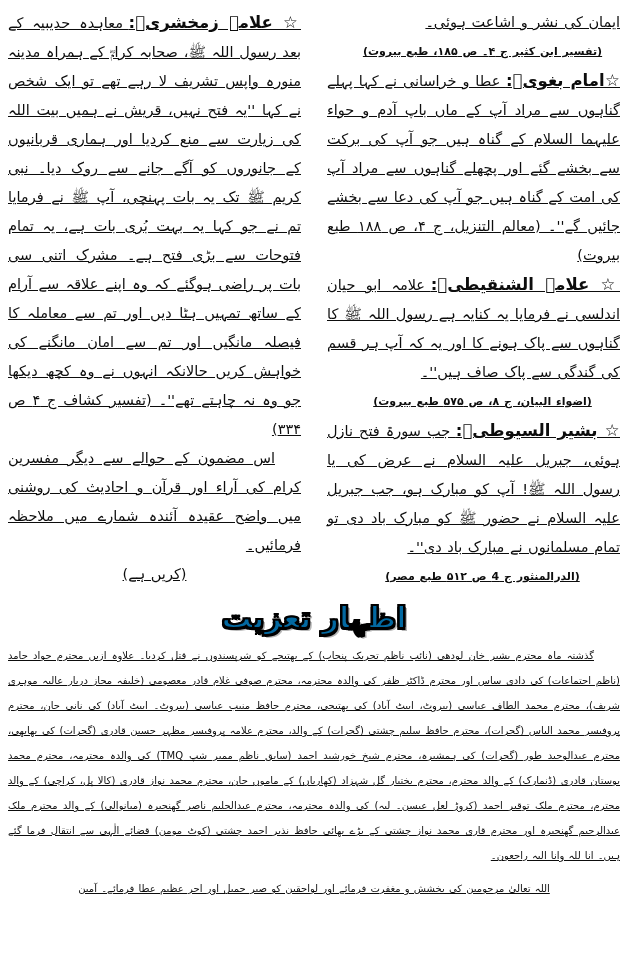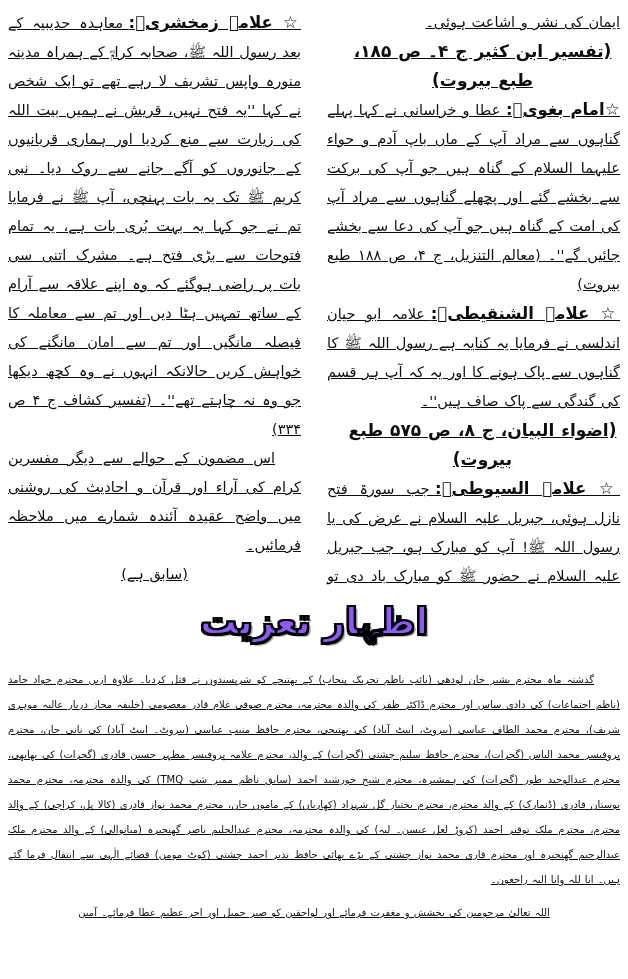--- a/index.html
+++ b/index.html
@@ -11,28 +11,28 @@
   }
   .columns{
     display:flex;gap:26px;height:582px;overflow:hidden;
   }
   .col{flex:1 1 0;min-width:0;}
   .para{
     margin:0;font-size:14.5px;line-height:29px;text-align:justify;
     word-spacing:1px;
     text-decoration:underline;
   }
-  .para.ref{text-align:center;font-weight:bold;font-size:17px;margin-left:18px;}
+  .para.ref{text-align:center;font-weight:bold;font-size:11px;margin-left:18px;}
   .para.center{text-align:center;}
   .para.indent{text-indent:26px;}
   .scholar{font-weight:bold;font-size:16.5px;}
   .heading{
-    text-align:center;margin:10px 0 24px 0;
-    font-size:37px;font-weight:bold;letter-spacing:2px;
-    color:#8b5cf6;
+    text-align:center;margin:10px 0 8px 0;
+    font-size:30px;font-weight:bold;letter-spacing:2px;
+    color:#0369a1;
     -webkit-text-stroke:2px #000;
     text-shadow:
       -1.5px -1.5px 0 #000, 1.5px -1.5px 0 #000,
       -1.5px 1.5px 0 #000, 1.5px 1.5px 0 #000,
       3px 3px 0 #b8b8b8;
   }
   .bottom .para{font-size:10px;line-height:25px;}
   .bottom .para.center{margin-top:8px;}
 </style>
 </head>
@@ -40,27 +40,27 @@
 
 <div class="page">
 
   <div class="columns">
     <div class="col">
         <p class="para body">ایمان کی نشر و اشاعت ہوئی۔</p>
         <p class="para ref">(تفسیر ابن کثیر ج ۴۔ ص ۱۸۵، طبع بیروت)</p>
         <p class="para body"><span class="scholar">☆امام بغویؒ:</span> عطا و خراسانی نے کہا پہلے گناہوں سے مراد آپ کے ماں باپ آدم و حواء علیہما السلام کے گناہ ہیں جو آپ کی برکت سے بخشے گئے اور پچھلے گناہوں سے مراد آپ کی امت کے گناہ ہیں جو آپ کی دعا سے بخشے جائیں گے''۔ (معالم التنزیل، ج ۴، ص ۱۸۸ طبع بیروت)</p>
         <p class="para body"><span class="scholar">☆ علامہ الشنقیطیؒ:</span> علامہ ابو حیان اندلسی نے فرمایا یہ کنایہ ہے رسول اللہ ﷺ کا گناہوں سے پاک ہونے کا اور یہ کہ آپ ہر قسم کی گندگی سے پاک صاف ہیں''۔</p>
         <p class="para ref">(اضواء البیان، ج ۸، ص ۵۷۵ طبع بیروت)</p>
-        <p class="para body"><span class="scholar">☆ علامہ السیوطیؒ:</span> جب سورۃ فتح نازل ہوئی، جبریل علیہ السلام نے عرض کی یا رسول اللہ ﷺ! آپ کو مبارک ہو، جب جبریل علیہ السلام نے حضور ﷺ کو مبارک باد دی تو تمام مسلمانوں نے مبارک باد دی''۔</p>
+        <p class="para body"><span class="scholar">☆ بشیر السیوطیؒ:</span> جب سورۃ فتح نازل ہوئی، جبریل علیہ السلام نے عرض کی یا رسول اللہ ﷺ! آپ کو مبارک ہو، جب جبریل علیہ السلام نے حضور ﷺ کو مبارک باد دی تو تمام مسلمانوں نے مبارک باد دی''۔</p>
         <p class="para ref">(الدرالمنثور ج 4 ص ۵۱۲ طبع مصر)</p>
       </div>
     <div class="col">
         <p class="para body"><span class="scholar">☆ علامہ زمخشریؒ:</span> معاہدہ حدیبیہ کے بعد رسول اللہ ﷺ، صحابہ کرامؓ کے ہمراہ مدینہ منورہ واپس تشریف لا رہے تھے تو ایک شخص نے کہا ''یہ فتح نہیں، قریش نے ہمیں بیت اللہ کی زیارت سے منع کردیا اور ہماری قربانیوں کے جانوروں کو آگے جانے سے روک دیا۔ نبی کریم ﷺ تک یہ بات پہنچی، آپ ﷺ نے فرمایا تم نے جو کہا یہ بہت بُری بات ہے، یہ تمام فتوحات سے بڑی فتح ہے۔ مشرک اتنی سی بات پر راضی ہوگئے کہ وہ اپنے علاقہ سے آرام کے ساتھ تمہیں ہٹا دیں اور تم سے معاملہ کا فیصلہ مانگیں اور تم سے امان مانگنے کی خواہش کریں حالانکہ انہوں نے وہ کچھ دیکھا جو وہ نہ چاہتے تھے''۔ (تفسیر کشاف ج ۴ ص ۳۳۴)</p>
         <p class="para body indent">اس مضمون کے حوالے سے دیگر مفسرین کرام کی آراء اور قرآن و احادیث کی روشنی میں واضح عقیدہ آئندہ شمارے میں ملاحظہ فرمائیں۔</p>
-        <p class="para center">(سابق ہے)</p>
+        <p class="para center">(کریں ہے)</p>
       </div>
   </div>
 
   <h1 class="heading">اظہار تعزیت</h1>
 
   <div class="bottom">
       <p class="para body indent">گذشتہ ماہ محترم بشیر خان لودھی (نائب ناظم تحریک پنجاب) کے بھتیجے کو شرپسندوں نے قتل کردیا۔ علاوہ ازیں محترم جواد حامد (ناظم اجتماعات) کی دادی ساس اور محترم ڈاکٹر ظفر کی والدہ محترمہ، محترم صوفی غلام قادر معصومی (خلیفہ مجاز دربار عالیہ موہری شریف)، محترم محمد الطاف عباسی (بیروٹ، ایبٹ آباد) کی بھتیجی، محترم حافظ منیب عباسی (بیروٹ۔ ایبٹ آباد) کی نانی جان، محترم پروفیسر محمد الیاس (گجرات)، محترم حافظ سلیم چشتی (گجرات) کے والد، محترم علامہ پروفیسر مظہر حسین قادری (گجرات) کی بھابھی، محترم عبدالوحید طور (گجرات) کی ہمشیرہ، محترم شیخ خورشید احمد (سابق ناظم ممبر شپ TMQ) کی والدہ محترمہ، محترم محمد بوستان قادری (ڈنمارک) کے والد محترم، محترم بختیار گل شہزاد (کھاریاں) کے ماموں جان، محترم محمد نواز قادری (کالا پل، کراچی) کے والد محترم، محترم ملک توقیر احمد (کروڑ لعل عیسن۔ لیہ) کی والدہ محترمہ، محترم عبدالحلیم ناصر گھنجیرہ (میانوالی) کے والد محترم ملک عبدالرحیم گھنجیرہ اور محترم قاری محمد نواز چشتی کے بڑے بھائی حافظ نذیر احمد چشتی (کوٹ مومن) قضائے الٰہی سے انتقال فرما گئے ہیں۔ انا للہ وانا الیہ راجعون۔</p>
       <p class="para center">اللہ تعالیٰ مرحومین کی بخشش و مغفرت فرمائے اور لواحقین کو صبر جمیل اور اجر عظیم عطا فرمائے۔ آمین</p>
     </div>
 

